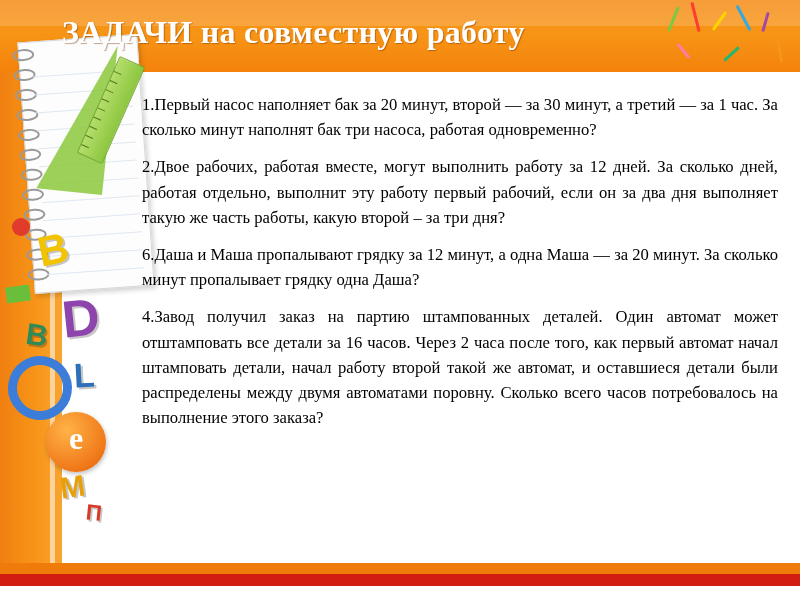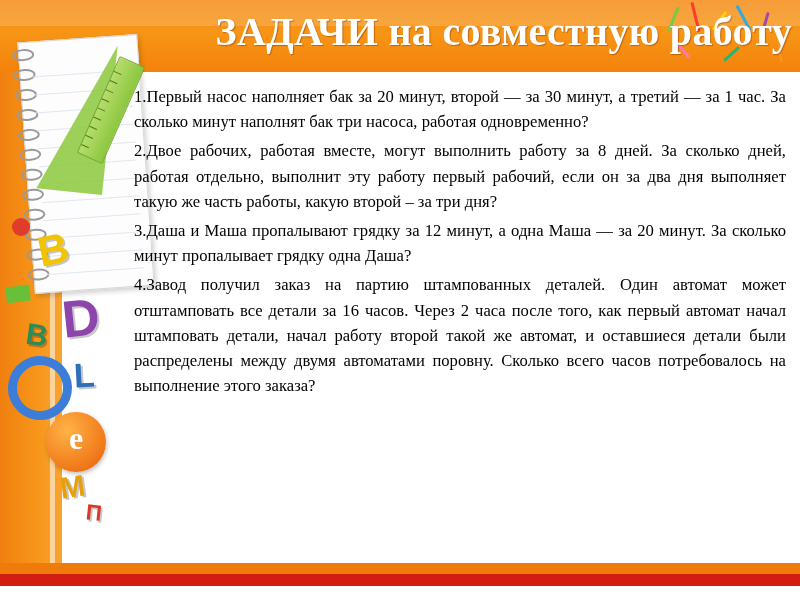--- a/index.html
+++ b/index.html
@@ -91,44 +91,44 @@
 
   
   .title {
     position: absolute;
     left: 62px;
     top: 6px;
     width: 730px;
     z-index: 5;
     color: #ffffff;
     font-family: "Liberation Serif", serif;
-    font-size: 40px;
+    font-size: 32px;
     font-weight: bold;
     line-height: 52px;
-    text-align: right;
+    text-align: left;
     text-shadow: 1px 1px 1px rgba(120,50,0,0.45);
     letter-spacing: 0.3px;
     white-space: nowrap;
   }
 
   
   .body-text {
     position: absolute;
     left: 130px;
     top: 80px;
     width: 660px;
     z-index: 4;
     font-family: "Liberation Serif", serif;
     font-size: 16.6px;
     line-height: 25.2px;
     color: #000000;
     text-align: justify;
   }
   .body-text p {
-    margin: 4px;
+    margin: 12px;
     text-align: justify;
     text-justify: inter-word;
   }
 
   
   .art { position: absolute; z-index: 4; }
 
   
   .notepad {
     left: 26px; top: 38px;
@@ -326,22 +326,22 @@
   <div class="art circle-badge">
     <span>e</span>
   </div>
   <div class="art letter letter-m">M</div>
   <div class="art letter letter-n">П</div>
 
   <div class="title">ЗАДАЧИ на совместную работу</div>
 
   <div class="body-text">
     <p>1.Первый насос наполняет бак за 20 минут, второй — за 30 минут, а третий — за 1 час. За сколько минут наполнят бак три насоса, работая одновременно?</p>
-    <p>2.Двое рабочих, работая вместе, могут выполнить работу за 8 дней. За сколько дней, работая отдельно, выполнит эту работу первый рабочий, если он за два дня выполняет такую же часть работы, какую второй – за три дня?</p>
-    <p>3.Даша и Маша пропалывают грядку за 12 минут, а одна Маша — за 20 минут. За сколько минут пропалывает грядку одна Даша?</p>
+    <p>2.Двое рабочих, работая вместе, могут выполнить работу за 12 дней. За сколько дней, работая отдельно, выполнит эту работу первый рабочий, если он за два дня выполняет такую же часть работы, какую второй – за три дня?</p>
+    <p>6.Даша и Маша пропалывают грядку за 12 минут, а одна Маша — за 20 минут. За сколько минут пропалывает грядку одна Даша?</p>
     <p>4.Завод получил заказ на партию штампованных деталей. Один автомат может отштамповать все детали за 16 часов. Через 2 часа после того, как первый автомат начал штамповать детали, начал работу второй такой же автомат, и оставшиеся детали были распределены между двумя автоматами поровну. Сколько всего часов потребовалось на выполнение этого заказа?</p>
   </div>
 
   <div class="bottom-bar"></div>
   <div class="bottom-red"></div>
   <div class="bottom-bar2"></div>
 
 </div>
 
 </body></html>

